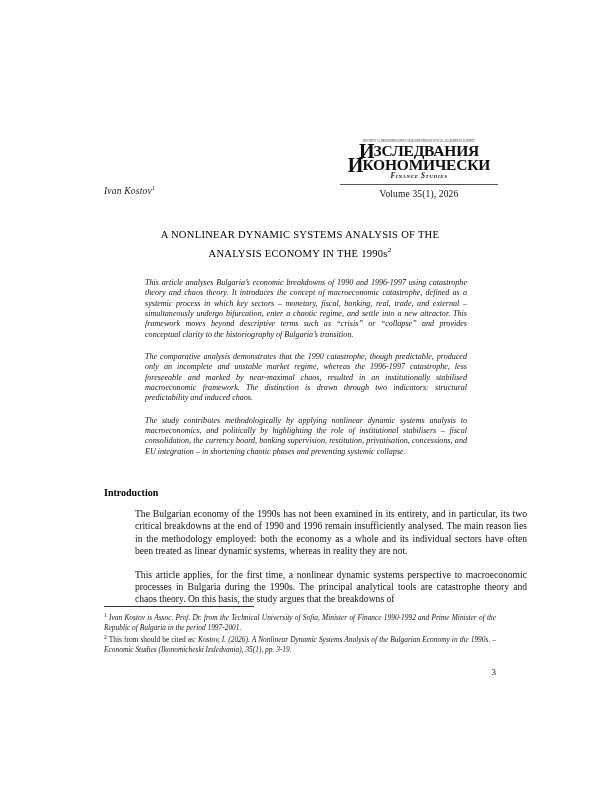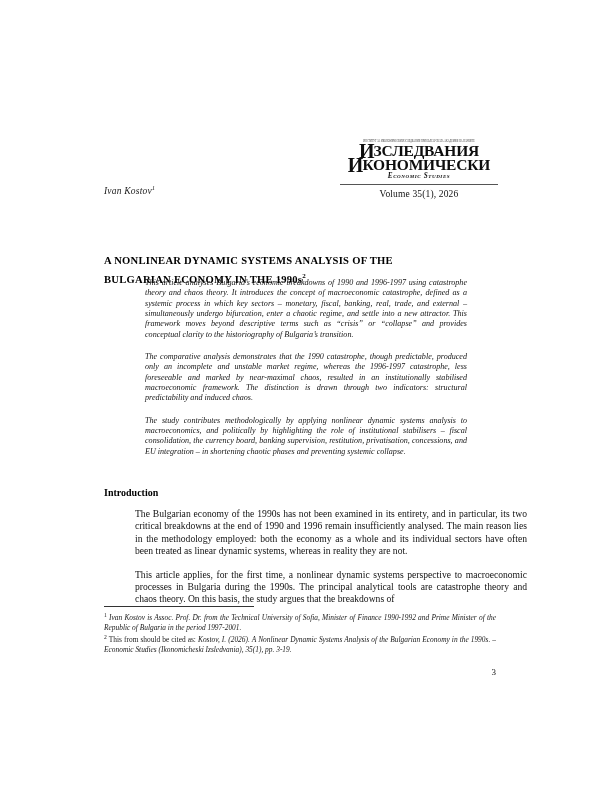--- a/index.html
+++ b/index.html
@@ -94,26 +94,26 @@
     color: #111;
     text-align: center;
   }
 
   
   .title {
     position: absolute;
     left: 104px;
     top: 228px;
     width: 392px;
-    font-weight: 700;
+    text-align: center;
+    font-weight: 400;
     font-size: 10.6px;
     line-height: 14.5px;
     letter-spacing: 0.25px;
     color: #000;
-    margin-top: 26px;
   }
   .title sup {
     font-size: 7px;
     vertical-align: super;
   }
 
   
   .abstract {
     position: absolute;
     left: 133px;
@@ -209,29 +209,29 @@
   <div class="masthead">
 
     <div class="author-line">
       <span>Ivan Kostov</span><sup>1</sup>
     </div>
 
     <div class="journal-logo">
       <div class="logo-microtext">ИНСТИТУТ ЗА ИКОНОМИЧЕСКИ ИЗСЛЕДВАНИЯ ПРИ БЪЛГАРСКАТА АКАДЕМИЯ НА НАУКИТЕ</div>
       <div class="logo-word"><span class="drop">И</span><span>ЗСЛЕДВАНИЯ</span></div>
       <div class="logo-word"><span class="drop">И</span><span>КОНОМИЧЕСКИ</span></div>
-      <div class="logo-sub">Economic Studies</div>
+      <div class="logo-sub">Finance Studies</div>
       <div class="logo-rule"></div>
       <div class="volume-line">Volume 35(1), 2026</div>
     </div>
   </div>
 
   <div class="title">
     <span>A NONLINEAR DYNAMIC SYSTEMS ANALYSIS OF THE</span><br>
-    <span>BULGARIAN ECONOMY IN THE 1990s</span><sup>2</sup>
+    <span>ANALYSIS ECONOMY IN THE 1990s</span><sup>2</sup>
   </div>
 
   <div class="abstract">
     <p>This article analyses Bulgaria’s economic breakdowns of 1990 and 1996-1997 using catastrophe theory and chaos theory. It introduces the concept of macroeconomic catastrophe, defined as a systemic process in which key sectors – monetary, fiscal, banking, real, trade, and external – simultaneously undergo bifurcation, enter a chaotic regime, and settle into a new attractor. This framework moves beyond descriptive terms such as “crisis” or “collapse” and provides conceptual clarity to the historiography of Bulgaria’s transition.</p>
     <p>The comparative analysis demonstrates that the 1990 catastrophe, though predictable, produced only an incomplete and unstable market regime, whereas the 1996-1997 catastrophe, less foreseeable and marked by near-maximal chaos, resulted in an institutionally stabilised macroeconomic framework. The distinction is drawn through two indicators: structural predictability and induced chaos.</p>
     <p>The study contributes methodologically by applying nonlinear dynamic systems analysis to macroeconomics, and politically by highlighting the role of institutional stabilisers – fiscal consolidation, the currency board, banking supervision, restitution, privatisation, concessions, and EU integration – in shortening chaotic phases and preventing systemic collapse.</p>
   </div>
 
   <div class="section-head">Introduction</div>
 

